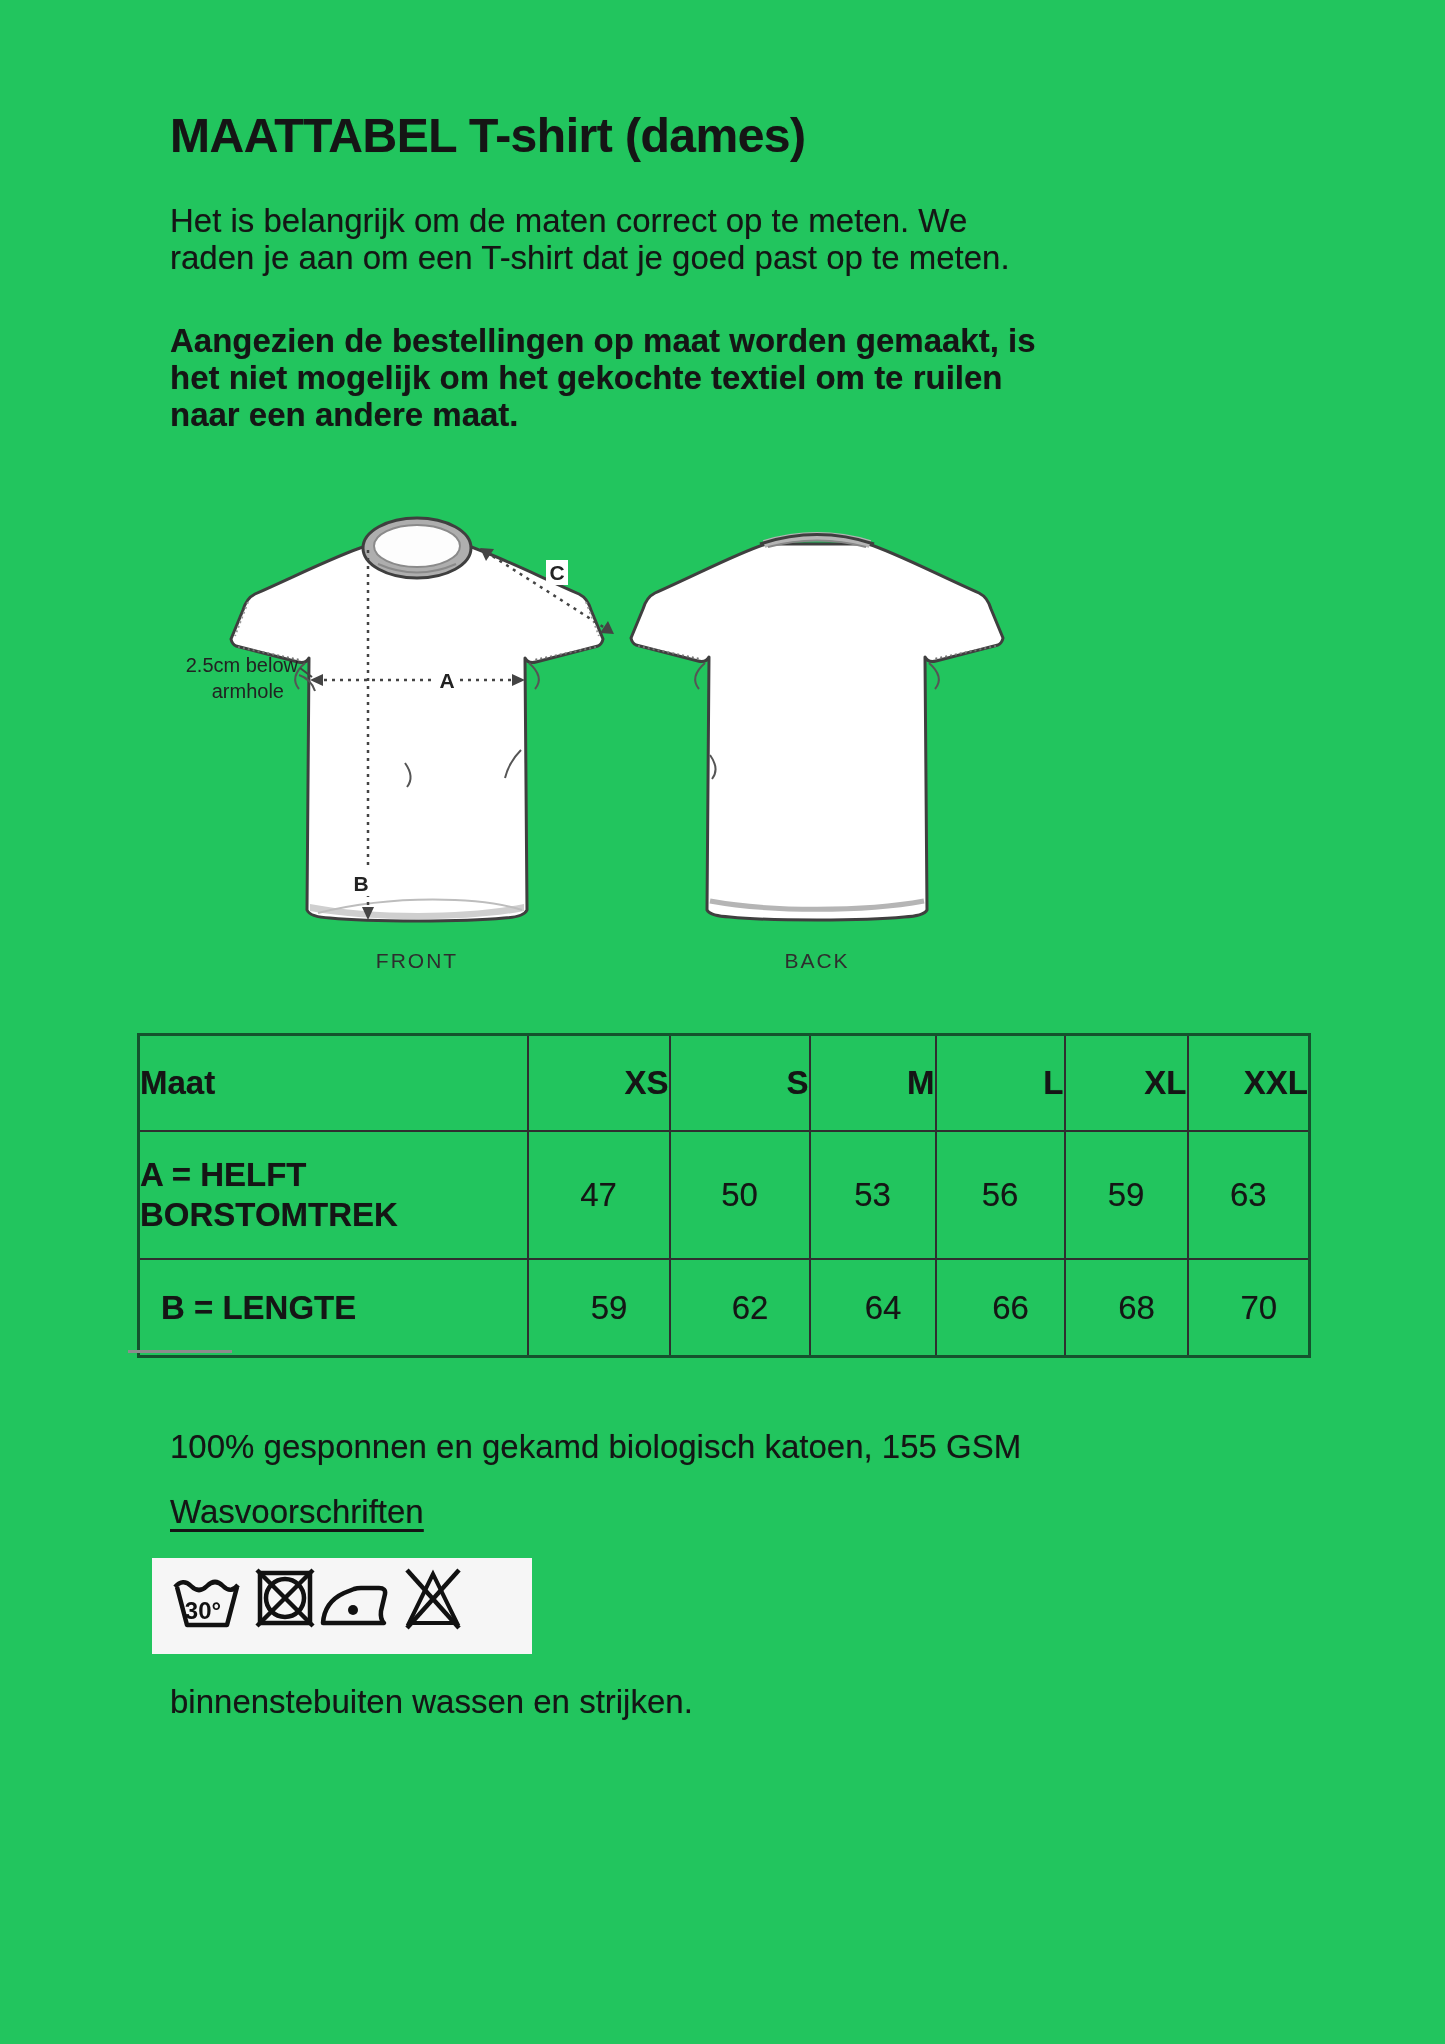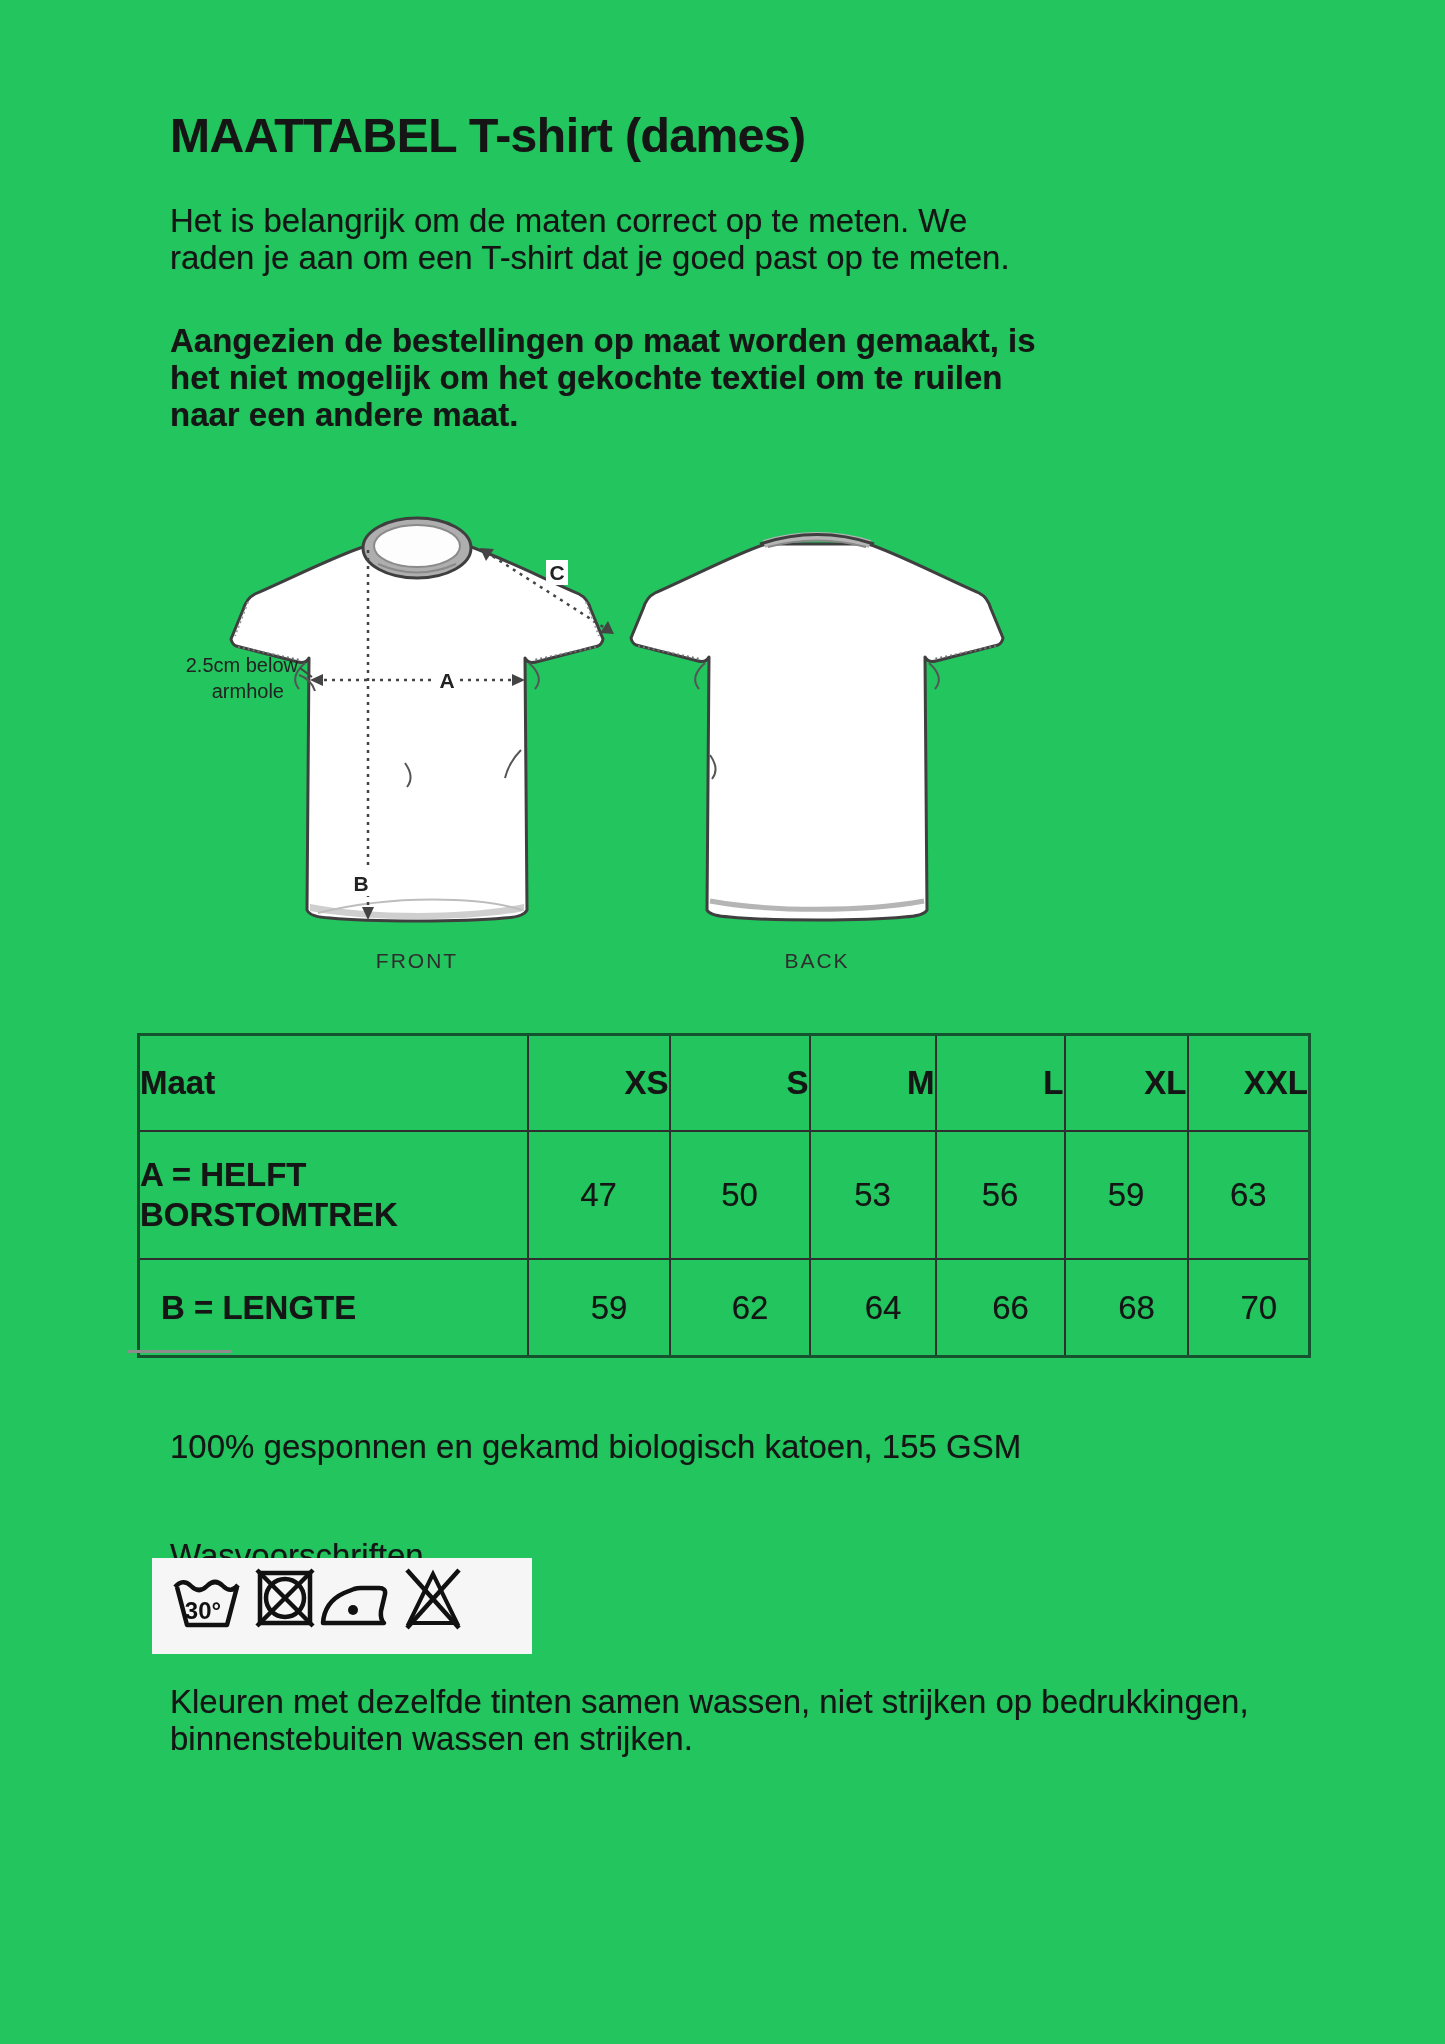--- a/index.html
+++ b/index.html
@@ -13,21 +13,21 @@
   .abs { position:absolute; }
   .doc-title {
     left:170px; top:108px;
     font-size:48px; font-weight:bold; letter-spacing:-0.5px;
     white-space:nowrap;
   }
   .para { left:170px; font-size:33px; line-height:37px; white-space:nowrap; }
   .para.bold { font-weight:bold; }
   .care-heading {
     left:170px; top:1493px; font-size:33px; white-space:nowrap;
-    text-decoration:underline; text-underline-offset:6px; text-decoration-thickness:2.5px;margin-top:44px;
+    text-decoration:underline; text-underline-offset:6px; text-decoration-thickness:2.5px;
   }
   
   .size-table-wrap { left:137px; top:1033px; }
   table.size-table {
     border-collapse:collapse; table-layout:fixed; width:1171px;
     border:3px solid #14532d;
   }
   table.size-table td {
     border:2px solid #2f2f2f; font-size:33px; vertical-align:middle;
     padding:0;
@@ -234,17 +234,16 @@
     <circle cx="33" cy="34" r="5" fill="#111"></circle>
   </svg>
 
   <svg class="abs" style="left:404px; top:1564px;" width="58" height="68" viewBox="0 0 58 68">
     <path d="M29 10 L5 59 L53 59 Z" fill="none" stroke="#111" stroke-width="4"></path>
     <line x1="3" y1="6" x2="55" y2="64" stroke="#111" stroke-width="4.5"></line>
     <line x1="55" y1="6" x2="3" y2="64" stroke="#111" stroke-width="4.5"></line>
   </svg>
 
   <div class="abs para care-note">
-    <div>Kleuren met dezelfde tinten samen wassen, niet strijken op bedrukkingen,</div>
     <div>binnenstebuiten wassen en strijken.</div>
   </div>
 
 </div>
 
 </body></html>

